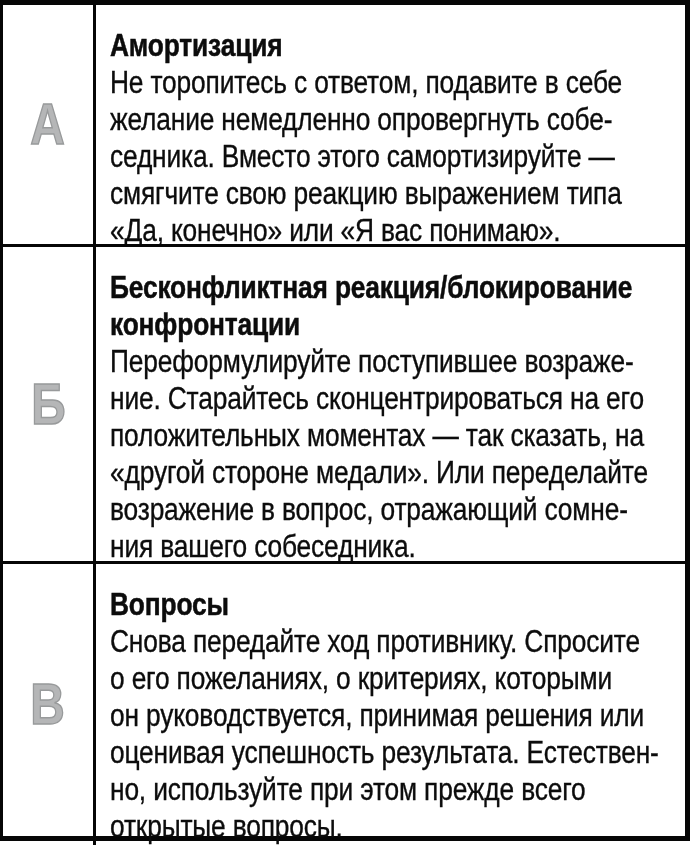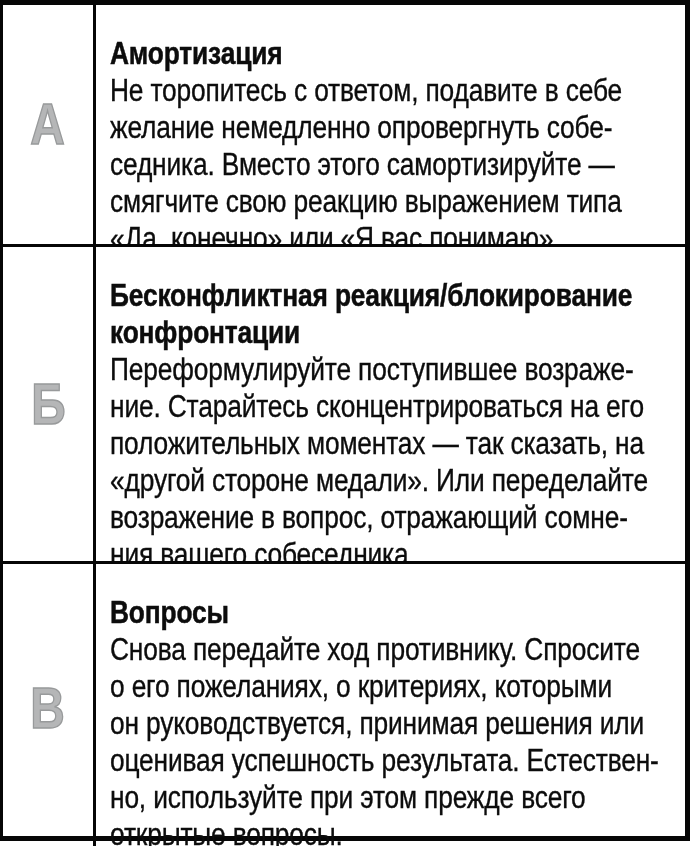--- a/index.html
+++ b/index.html
@@ -52,21 +52,21 @@
     font-size: 57px;
     font-weight: bold;
     color: #b5b6b7;
     -webkit-text-stroke: 1.5px #989a9b;
     transform: scaleX(0.84);
     line-height: 1;
     user-select: none;
   }
   .cell-content {
     flex: 1;
-    padding: 30px 0 0 14px;
+    padding: 22px 0 0 14px;
     overflow: hidden;
   }
   .condensed {
     transform: scaleX(0.85);
     transform-origin: 0 0;
     width: 117.5%;
     font-size: 31px;
     line-height: 37px;
     color: #0c0c0c;
     letter-spacing: -0.2px;

